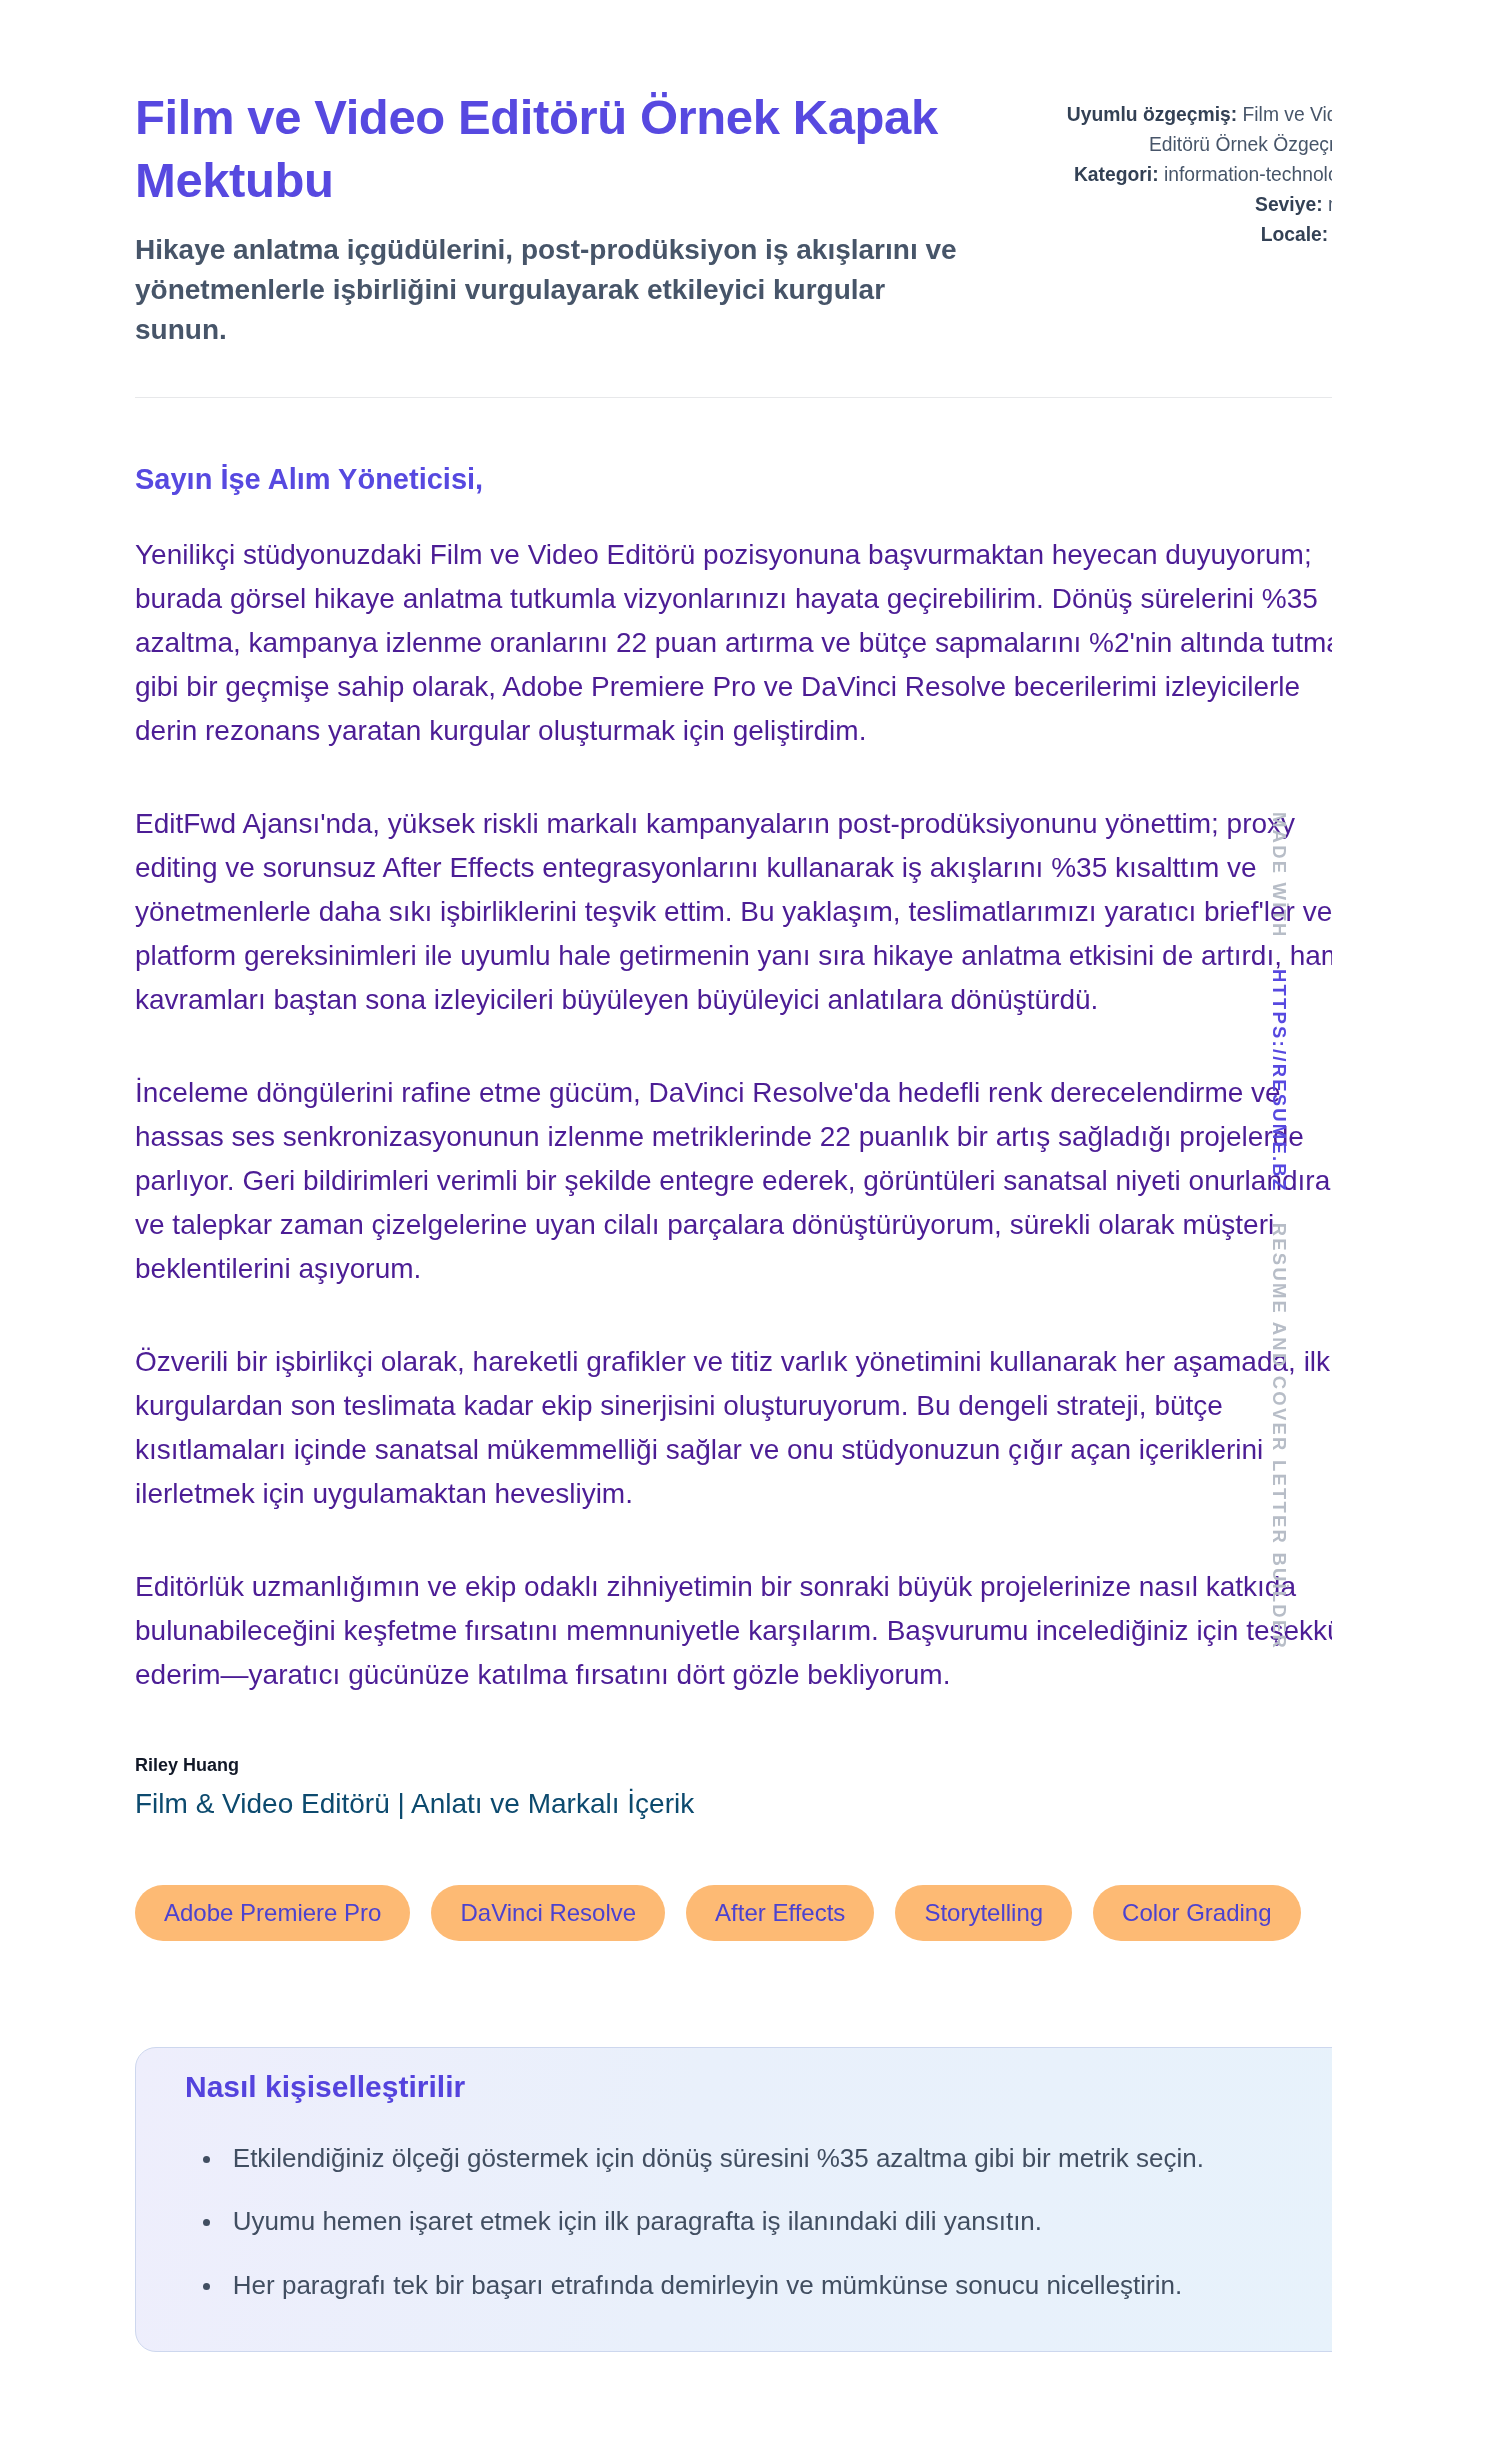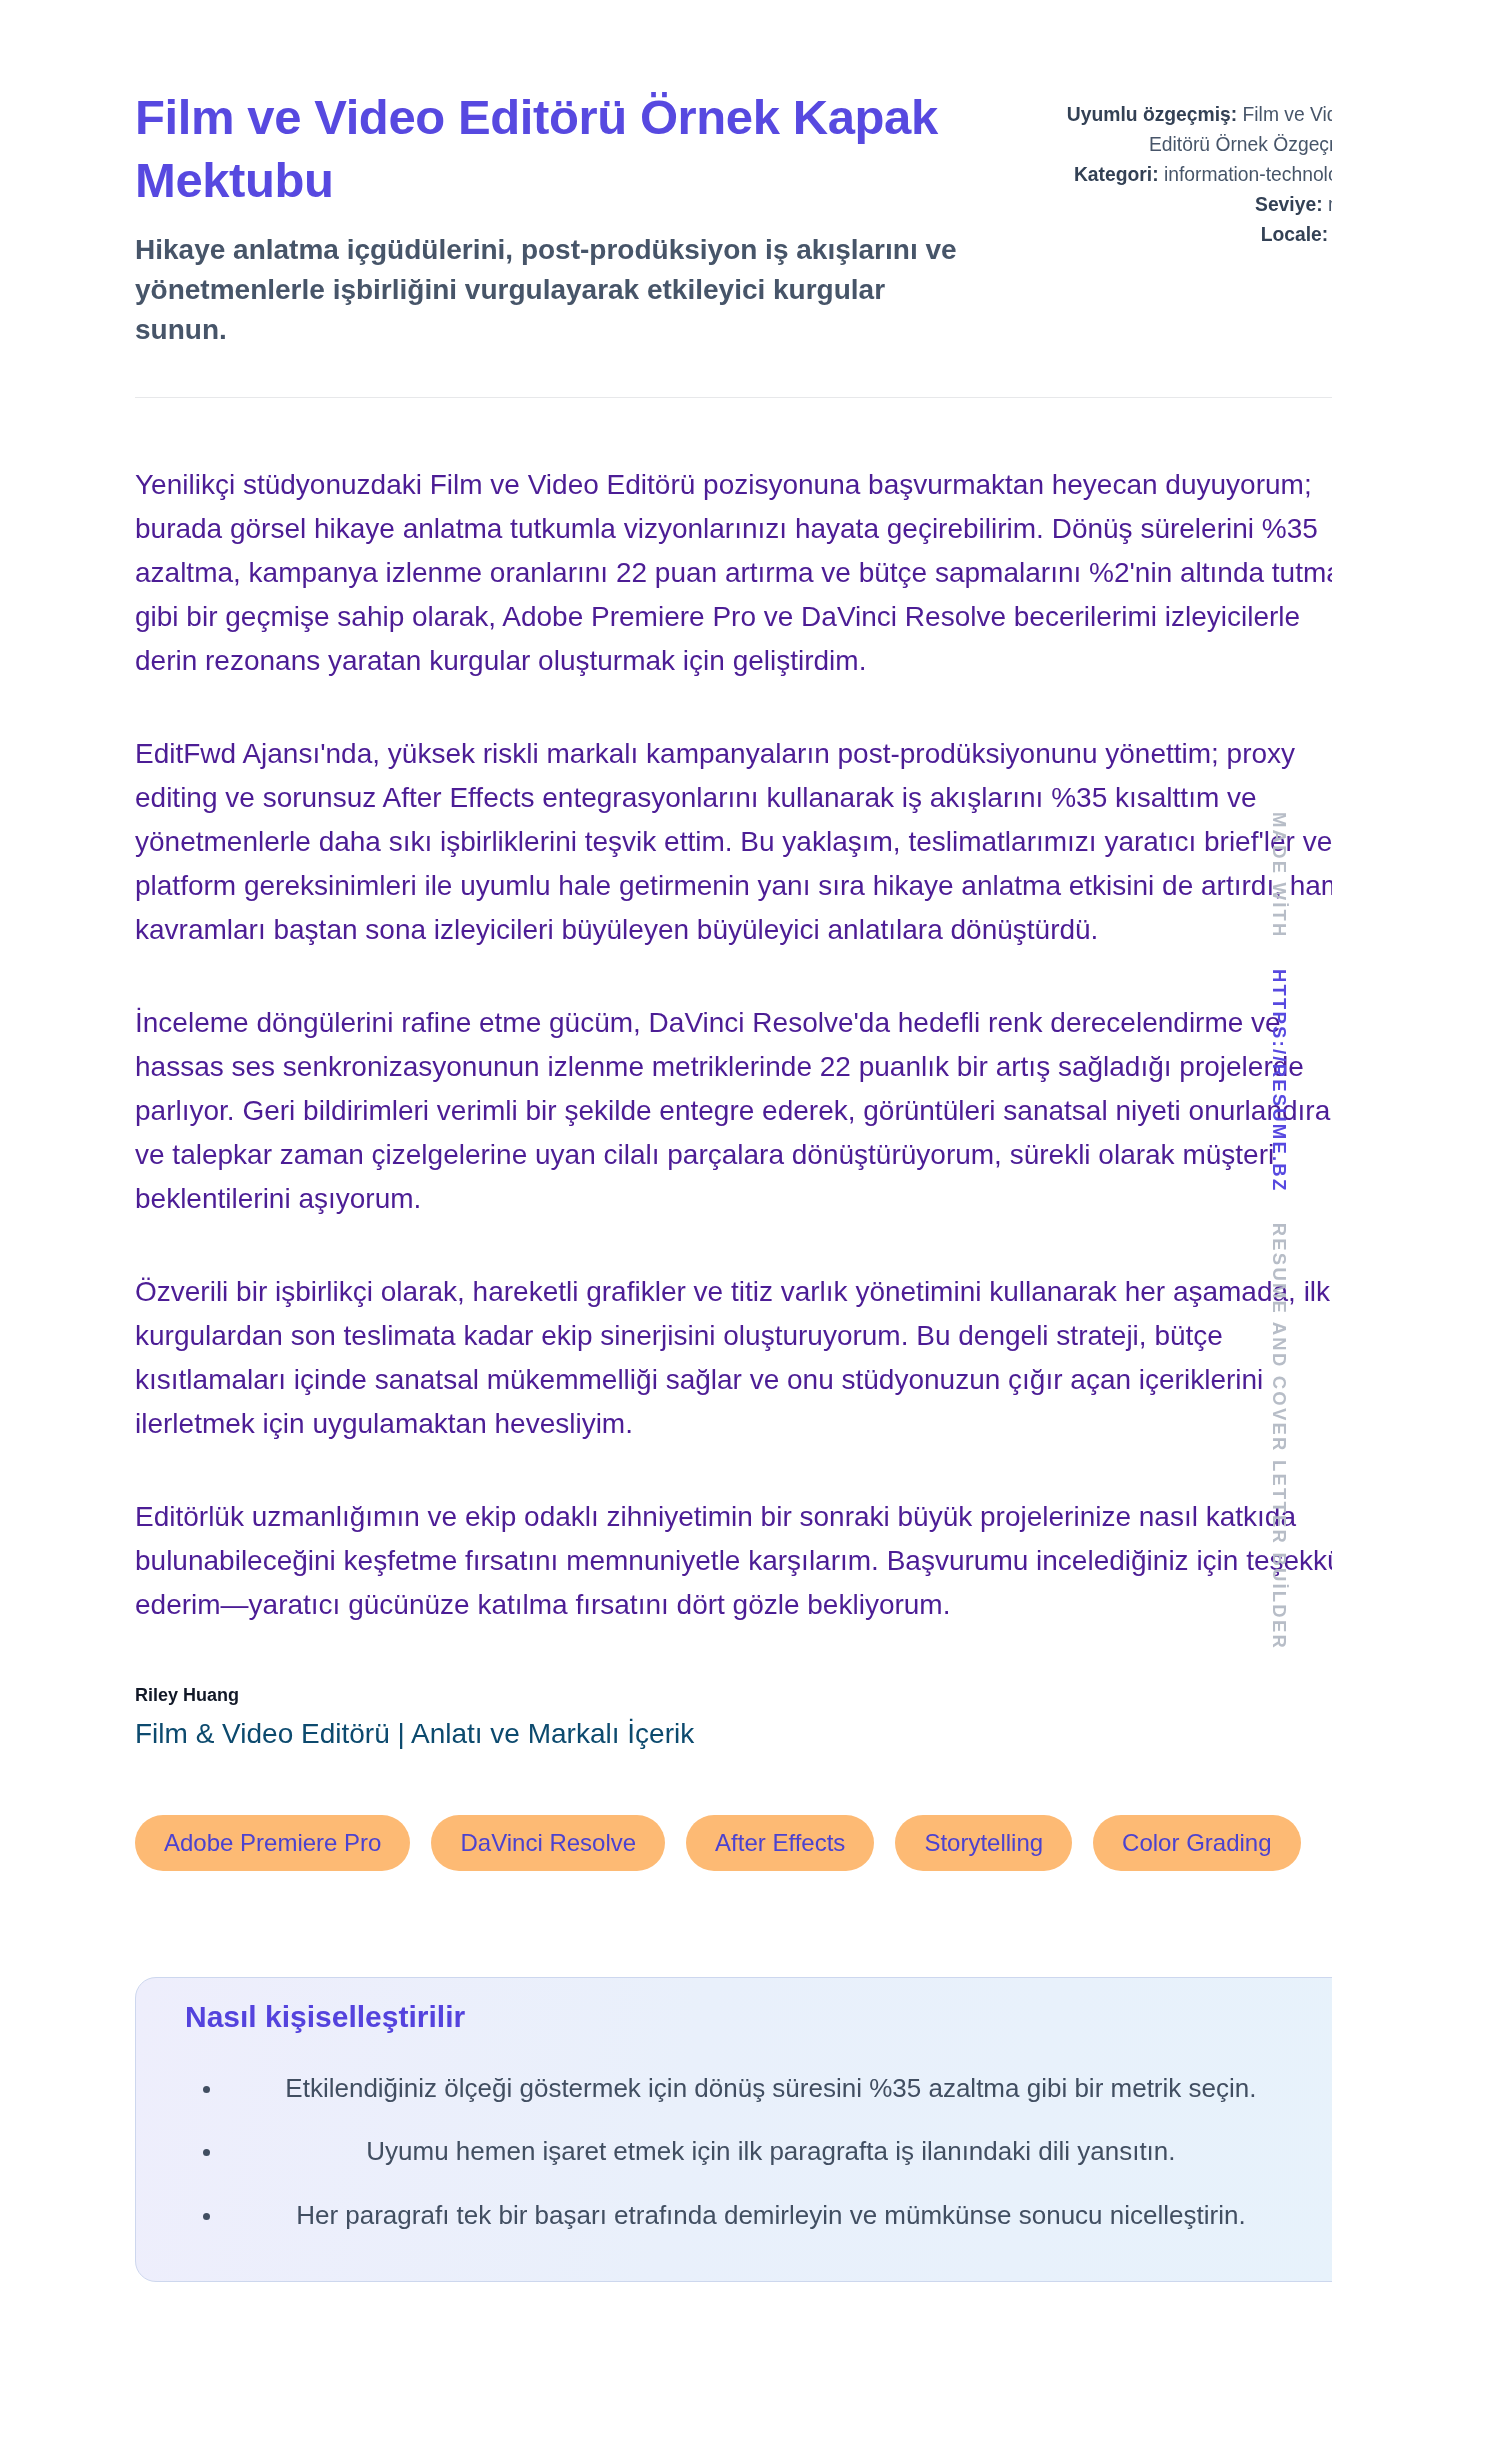--- a/index.html
+++ b/index.html
@@ -63,21 +63,21 @@
 
   
   .tip-card {
     margin-top: 106px;
     border: 1.8px solid #cdd7ee;
     border-radius: 21px;
     padding: 22px 49px 21px;
     background: linear-gradient(100deg, #eeeefc 0%, #e9f0fb 45%, #e7f2fb 100%);
   }
   .tip-heading { margin: 0; font-size: 30px; font-weight: 700; color: #5443dd; }
-  .tips { margin: 35px 0 0; padding: 0 0 0 39px; list-style: disc outside; text-align: center; }
+  .tips { margin: 35px 0 0; padding: 0 0 0 39px; list-style: disc outside; }
   .tips li { font-size: 26px; line-height: 39px; color: #414e61; margin-bottom: 24.6px; padding-left: 8.8px; }
   .tips li::marker { color: #414e61; font-size: 23px; }
 
   
   .watermark {
     position: absolute;
     right: 42px;
     top: 50%;
     transform: translateY(-50%);
     writing-mode: vertical-rl;
@@ -118,20 +118,21 @@
         <div class="meta-row">
           <span class="meta-label">Locale:</span>
           <span class="meta-value">TR</span>
         </div>
       </aside>
     </header>
 
     <hr class="divider">
 
     <section class="letter">
+      <p class="salutation">Sayın İşe Alım Yöneticisi,</p>
       <p class="para">Yenilikçi stüdyonuzdaki Film ve Video Editörü pozisyonuna başvurmaktan heyecan duyuyorum; burada görsel hikaye anlatma tutkumla vizyonlarınızı hayata geçirebilirim. Dönüş sürelerini %35 azaltma, kampanya izlenme oranlarını 22 puan artırma ve bütçe sapmalarını %2'nin altında tutma gibi bir geçmişe sahip olarak, Adobe Premiere Pro ve DaVinci Resolve becerilerimi izleyicilerle derin rezonans yaratan kurgular oluşturmak için geliştirdim.</p>
       <p class="para">EditFwd Ajansı'nda, yüksek riskli markalı kampanyaların post-prodüksiyonunu yönettim; proxy editing ve sorunsuz After Effects entegrasyonlarını kullanarak iş akışlarını %35 kısalttım ve yönetmenlerle daha sıkı işbirliklerini teşvik ettim. Bu yaklaşım, teslimatlarımızı yaratıcı brief'ler ve platform gereksinimleri ile uyumlu hale getirmenin yanı sıra hikaye anlatma etkisini de artırdı, ham kavramları baştan sona izleyicileri büyüleyen büyüleyici anlatılara dönüştürdü.</p>
       <p class="para">İnceleme döngülerini rafine etme gücüm, DaVinci Resolve'da hedefli renk derecelendirme ve hassas ses senkronizasyonunun izlenme metriklerinde 22 puanlık bir artış sağladığı projelerde parlıyor. Geri bildirimleri verimli bir şekilde entegre ederek, görüntüleri sanatsal niyeti onurlandıran ve talepkar zaman çizelgelerine uyan cilalı parçalara dönüştürüyorum, sürekli olarak müşteri beklentilerini aşıyorum.</p>
       <p class="para">Özverili bir işbirlikçi olarak, hareketli grafikler ve titiz varlık yönetimini kullanarak her aşamada, ilk kurgulardan son teslimata kadar ekip sinerjisini oluşturuyorum. Bu dengeli strateji, bütçe kısıtlamaları içinde sanatsal mükemmelliği sağlar ve onu stüdyonuzun çığır açan içeriklerini ilerletmek için uygulamaktan hevesliyim.</p>
       <p class="para">Editörlük uzmanlığımın ve ekip odaklı zihniyetimin bir sonraki büyük projelerinize nasıl katkıda bulunabileceğini keşfetme fırsatını memnuniyetle karşılarım. Başvurumu incelediğiniz için teşekkür ederim—yaratıcı gücünüze katılma fırsatını dört gözle bekliyorum.</p>
 
       <div class="signature">
         <p class="sig-name">Riley Huang</p>
         <p class="sig-role">Film &amp; Video Editörü | Anlatı ve Markalı İçerik</p>
       </div>

